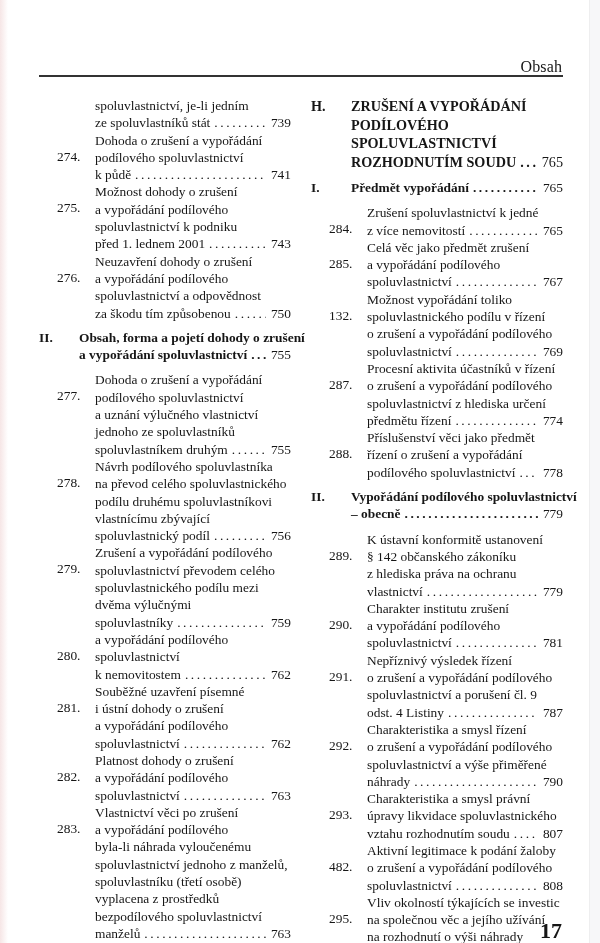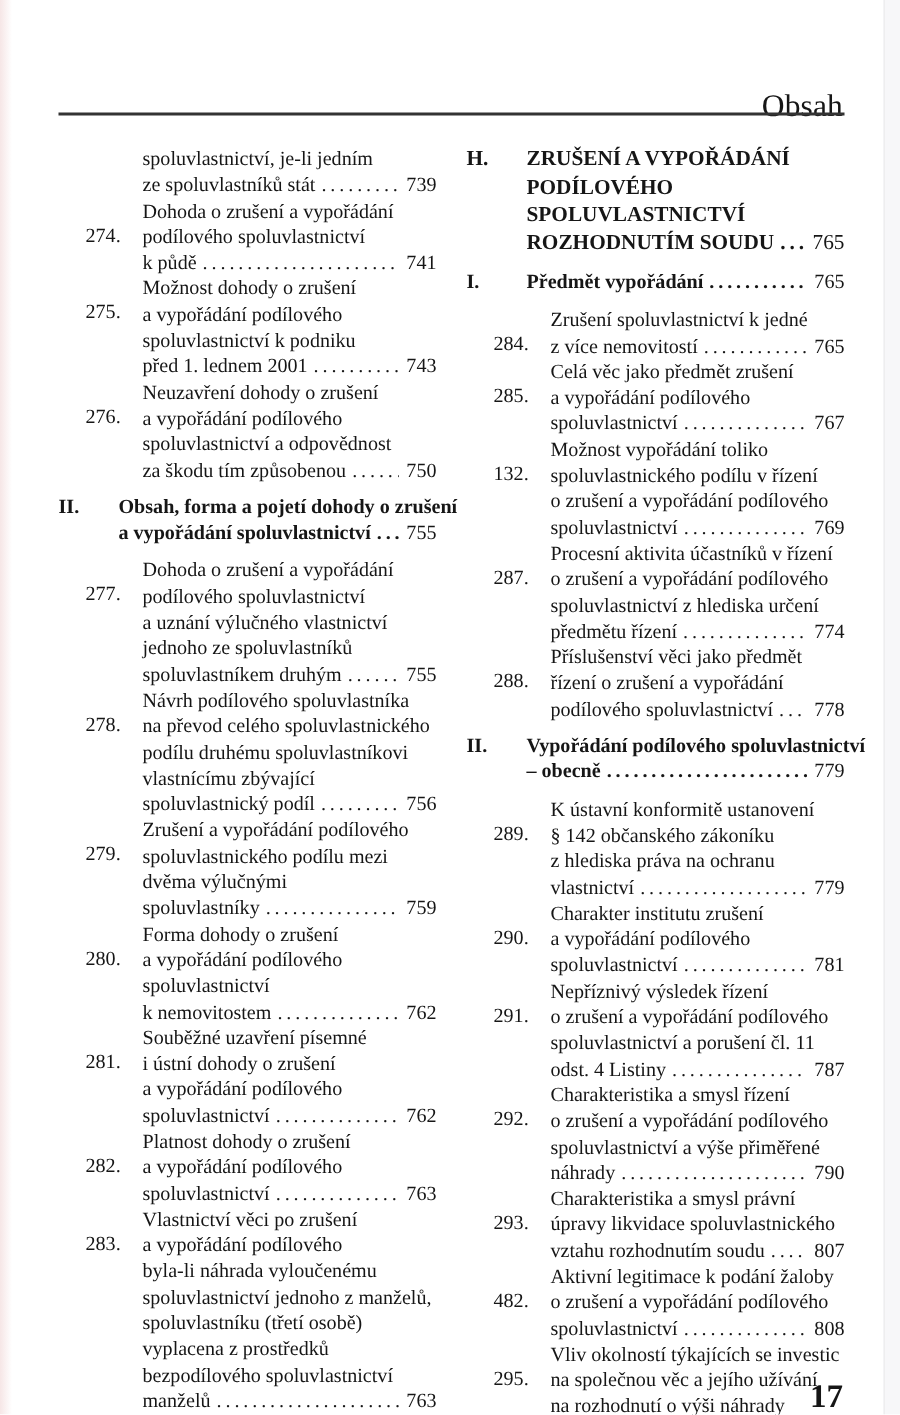--- a/index.html
+++ b/index.html
@@ -13,21 +13,21 @@
   .left-shade {
     position: absolute; left: 0; top: 0; width: 8px; height: 943px;
     background: linear-gradient(to right, #f6e6e6, #ffffff);
   }
   .right-edge {
     position: absolute; right: 0; top: 0; width: 10px; height: 943px;
     background: #f7f7f9; border-left: 1px solid #eeeeef;
   }
   .running-head {
     position: absolute; top: 58px; right: 38px;
-    font-size: 21px; letter-spacing: 0.1px;
+    font-size: 16px; letter-spacing: 0.1px;
   }
   .head-rule {
     position: absolute; top: 75px; left: 39px; width: 524px; height: 2px;
     background: #333333;
   }
   .col { position: absolute; top: 97px; font-size: 13.4px; line-height: 17.3px; }
   .col-left { left: 39px; width: 252px; }
   .col-right { left: 311px; width: 252px; }
 
   .entry { position: relative; padding-left: 56px; }
@@ -172,36 +172,36 @@
           <span class="leader"></span>
           <span class="pg">756</span>
         </div>
       </div>
       <div class="entry">
         <span class="num">279.</span>
         <div class="line">
           <span class="t">Zrušení a vypořádání podílového</span>
         </div>
         <div class="line">
+          <span class="t">spoluvlastnictví převodem celého</span>
+        </div>
+        <div class="line">
           <span class="t">spoluvlastnického podílu mezi</span>
         </div>
         <div class="line">
           <span class="t">dvěma výlučnými</span>
         </div>
         <div class="line">
           <span class="t">spoluvlastníky</span>
           <span class="leader"></span>
           <span class="pg">759</span>
         </div>
       </div>
       <div class="entry">
         <span class="num">280.</span>
-        <div class="line">
-          <span class="t">Forma dohody o zrušení</span>
-        </div>
         <div class="line">
           <span class="t">a vypořádání podílového</span>
         </div>
         <div class="line">
           <span class="t">spoluvlastnictví</span>
         </div>
         <div class="line">
           <span class="t">k nemovitostem</span>
           <span class="leader"></span>
           <span class="pg">762</span>
@@ -416,21 +416,21 @@
       </div>
       <div class="entry">
         <span class="num">291.</span>
         <div class="line">
           <span class="t">Nepříznivý výsledek řízení</span>
         </div>
         <div class="line">
           <span class="t">o zrušení a vypořádání podílového</span>
         </div>
         <div class="line">
-          <span class="t">spoluvlastnictví a porušení čl. 11</span>
+          <span class="t">spoluvlastnictví a porušení čl. 9</span>
         </div>
         <div class="line">
           <span class="t">odst. 4 Listiny</span>
           <span class="leader"></span>
           <span class="pg">787</span>
         </div>
       </div>
       <div class="entry">
         <span class="num">292.</span>
         <div class="line">

